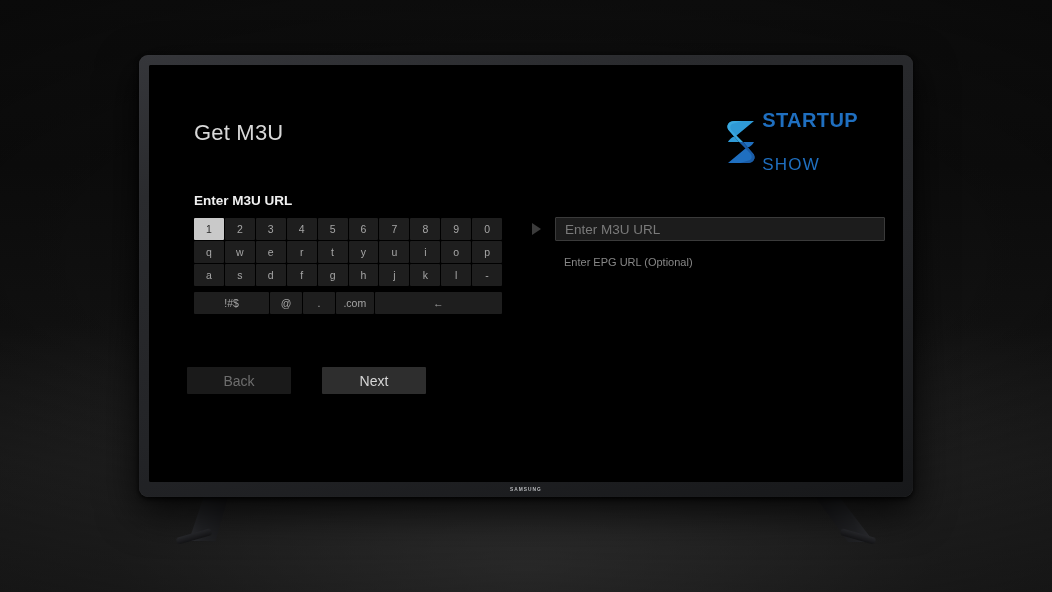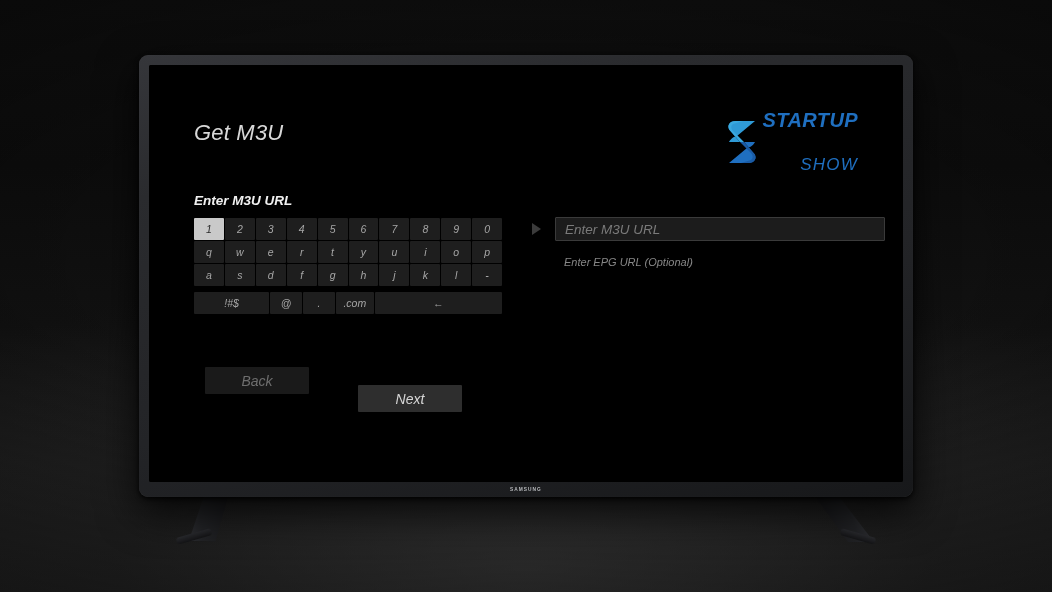--- a/index.html
+++ b/index.html
@@ -107,21 +107,20 @@
   }
 
   
   #screen {
     position: relative;
     width: 754px;
     height: 417px;
     background: #050505;
     border-radius: 2px;
     overflow: hidden;
-    font-style: italic;
   }
   #app {
     position: absolute;
     inset: 0;
     background: #000;
   }
 
   
   #page-title {
     position: absolute;
@@ -143,21 +142,21 @@
   
   #logo {
     position: absolute;
     right: 45px;
     top: 45px;
     display: flex;
     align-items: center;
     gap: 6px;
   }
   #logo-mark { width: 30px; height: 46px; display: block; }
-  #logo-text { display: flex; flex-direction: column; align-items: flex-end; line-height: 1; gap: 24px; }
+  #logo-text { display: flex; flex-direction: column; align-items: flex-start; line-height: 1; gap: 24px; }
   #logo-text-top {
     font-size: 20px;
     font-weight: bold;
     color: #1f6fc0;
     letter-spacing: 0.4px;
   }
   #logo-text-bottom {
     font-size: 17px;
     font-weight: normal;
     color: #1f6fc0;
@@ -191,42 +190,41 @@
   }
   .key.selected {
     background: #c9c9c9;
     color: #2a2a2a;
   }
   .row-spacer { height: 5px; }
 
   
   #buttons {
     position: absolute;
-    left: 56px;
+    left: 38px;
     top: 302px;
     display: flex;
-    gap: 49px;
+    gap: 31px;
   }
   .btn {
     width: 104px;
     height: 27px;
     display: flex;
     align-items: center;
     justify-content: center;
     font-size: 14px;
     border-radius: 1px;
   }
   .btn-back {
     background: #1a1a1a;
     color: #6e6e6e;
   }
   .btn-next {
     background: #2e2e2e;
     color: #d6d6d6;
-    margin-top: 18px;
   }
 
   
   #inputs {
     position: absolute;
     left: 406px;
     top: 152px;
     width: 330px;
   }
   .input-row {

